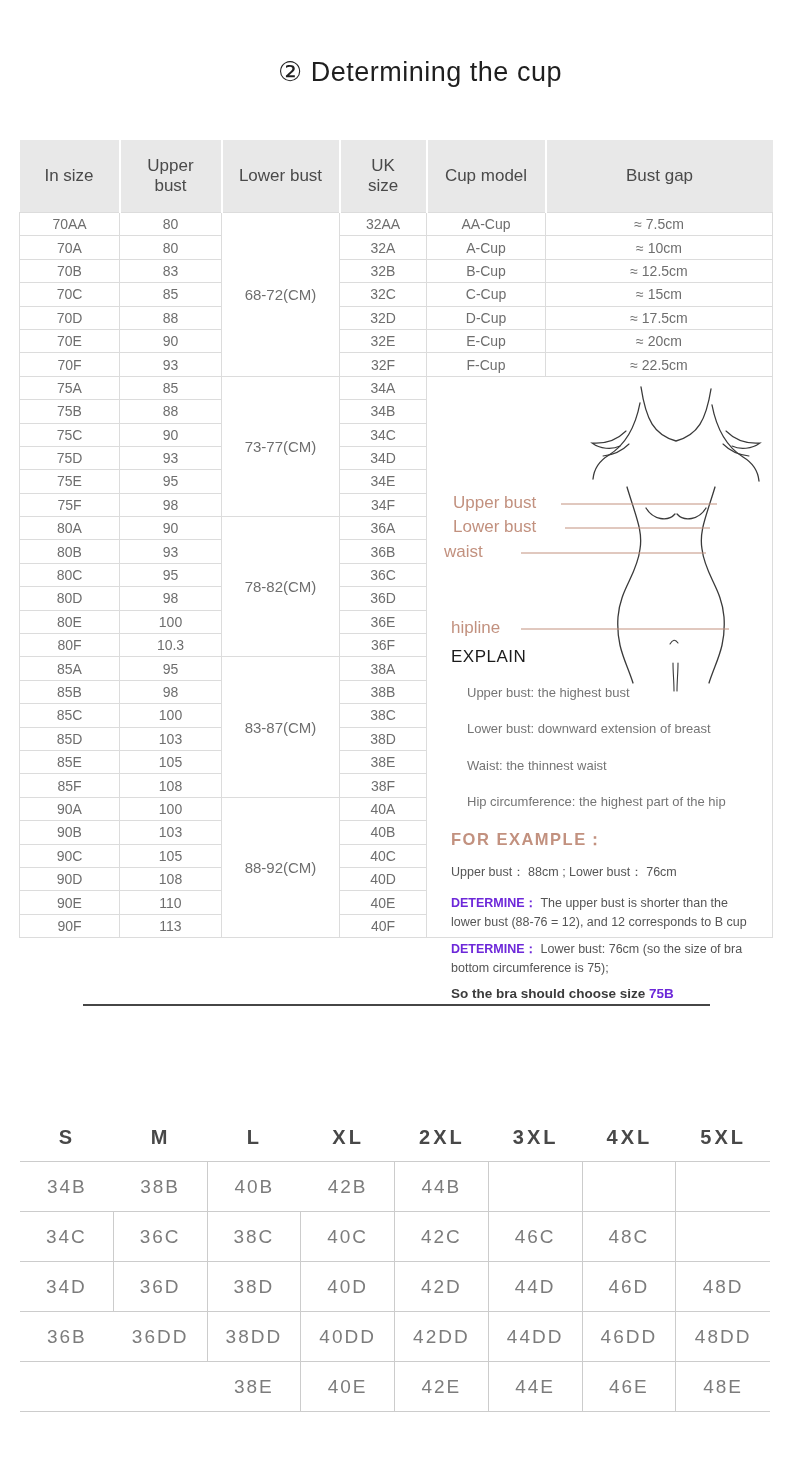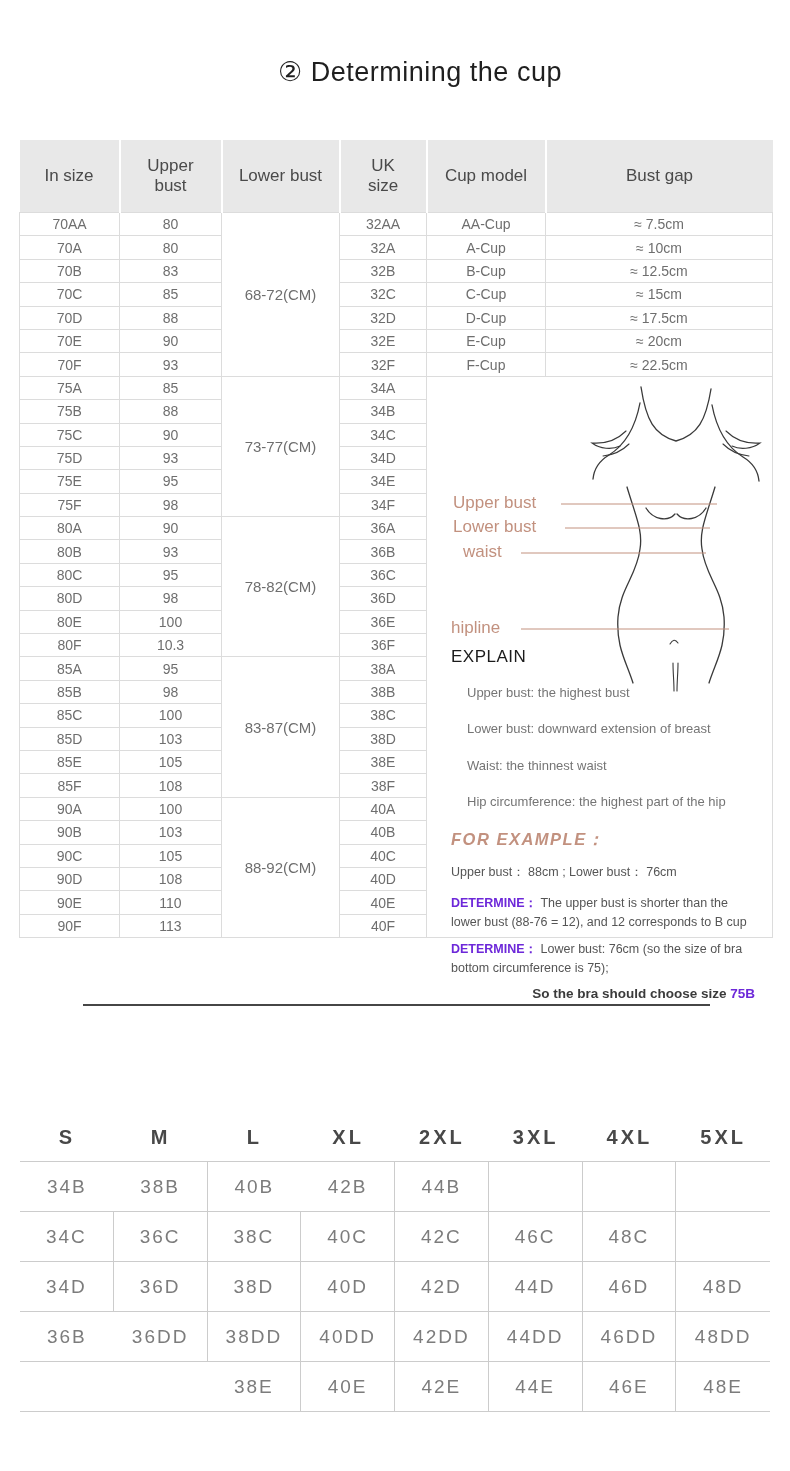--- a/index.html
+++ b/index.html
@@ -38,25 +38,25 @@
   .body-svg { position:absolute; left:0; top:0; }
   .fig-label {
     position:absolute; font-size:17px; color:#c2917f; white-space:nowrap;
   }
   .explain-block { position:absolute; left:24px; top:270px; width:304px; text-align:left; }
   .explain-block h3 {
     margin:0 0 12px 0; font-size:17px; font-weight:400; color:#1b1b1b; letter-spacing:0.5px;
   }
   .explain-block p.exline { margin:16px; font-size:13px; line-height:20.5px; color:#757575; }
   .explain-block h4.tanhead {
-    margin:13px 0 12px 0; font-size:16.5px; font-weight:bold; color:#c2917f; letter-spacing:1.5px;font-style:italic;
+    margin:13px 0 12px 0; font-size:16.5px; font-weight:bold; color:#c2917f; letter-spacing:1.5px;
   }
   .explain-block p.meas { margin:0 0 12px 0; font-size:12.5px; line-height:19px; color:#555555; }
   .explain-block p.det  { margin:0 0 7px 0; font-size:12.5px; line-height:19.5px; color:#555555; }
-  .explain-block p.concl{ margin:6px 0 4px 0; font-size:13.5px; font-weight:bold; color:#3b3b3b;text-align:right; }
+  .explain-block p.concl{ margin:6px 0 4px 0; font-size:13.5px; font-weight:bold; color:#3b3b3b; }
   .tan { color:#6d28d9;font-weight:bold; }
 
   
   .divider { position:absolute; left:83px; top:1004px; width:627px; height:2px; background:#464646; }
 
   
   #size-table { position:absolute; left:20px; top:1113px; width:750px; }
   .sg-head {
     display:grid; grid-template-columns:repeat(8,1fr); height:48px;
   }
@@ -178,21 +178,21 @@
       </g>
       <g stroke="#c2917f" stroke-width="1">
         <line x1="134" y1="127" x2="290" y2="127"></line>
         <line x1="138" y1="151" x2="283" y2="151"></line>
         <line x1="94" y1="176" x2="279" y2="176"></line>
         <line x1="94" y1="252" x2="302" y2="252"></line>
       </g>
     </svg>
     <span class="fig-label" style="left:26px;top:116px">Upper bust</span>
     <span class="fig-label" style="left:26px;top:140px">Lower bust</span>
-    <span class="fig-label" style="left:36px;top:165px">waist</span>
+    <span class="fig-label" style="left:17px;top:165px">waist</span>
     <span class="fig-label" style="left:24px;top:241px">hipline</span>
 
     <div class="explain-block">
       <h3>EXPLAIN</h3>
       <p class="exline">Upper bust: the highest bust</p>
       <p class="exline">Lower bust: downward extension of breast</p>
       <p class="exline">Waist: the thinnest waist</p>
       <p class="exline">Hip circumference: the highest part of the hip</p>
       <h4 class="tanhead">FOR EXAMPLE：</h4>
       <p class="meas">Upper bust： 88cm ; Lower bust： 76cm</p>

